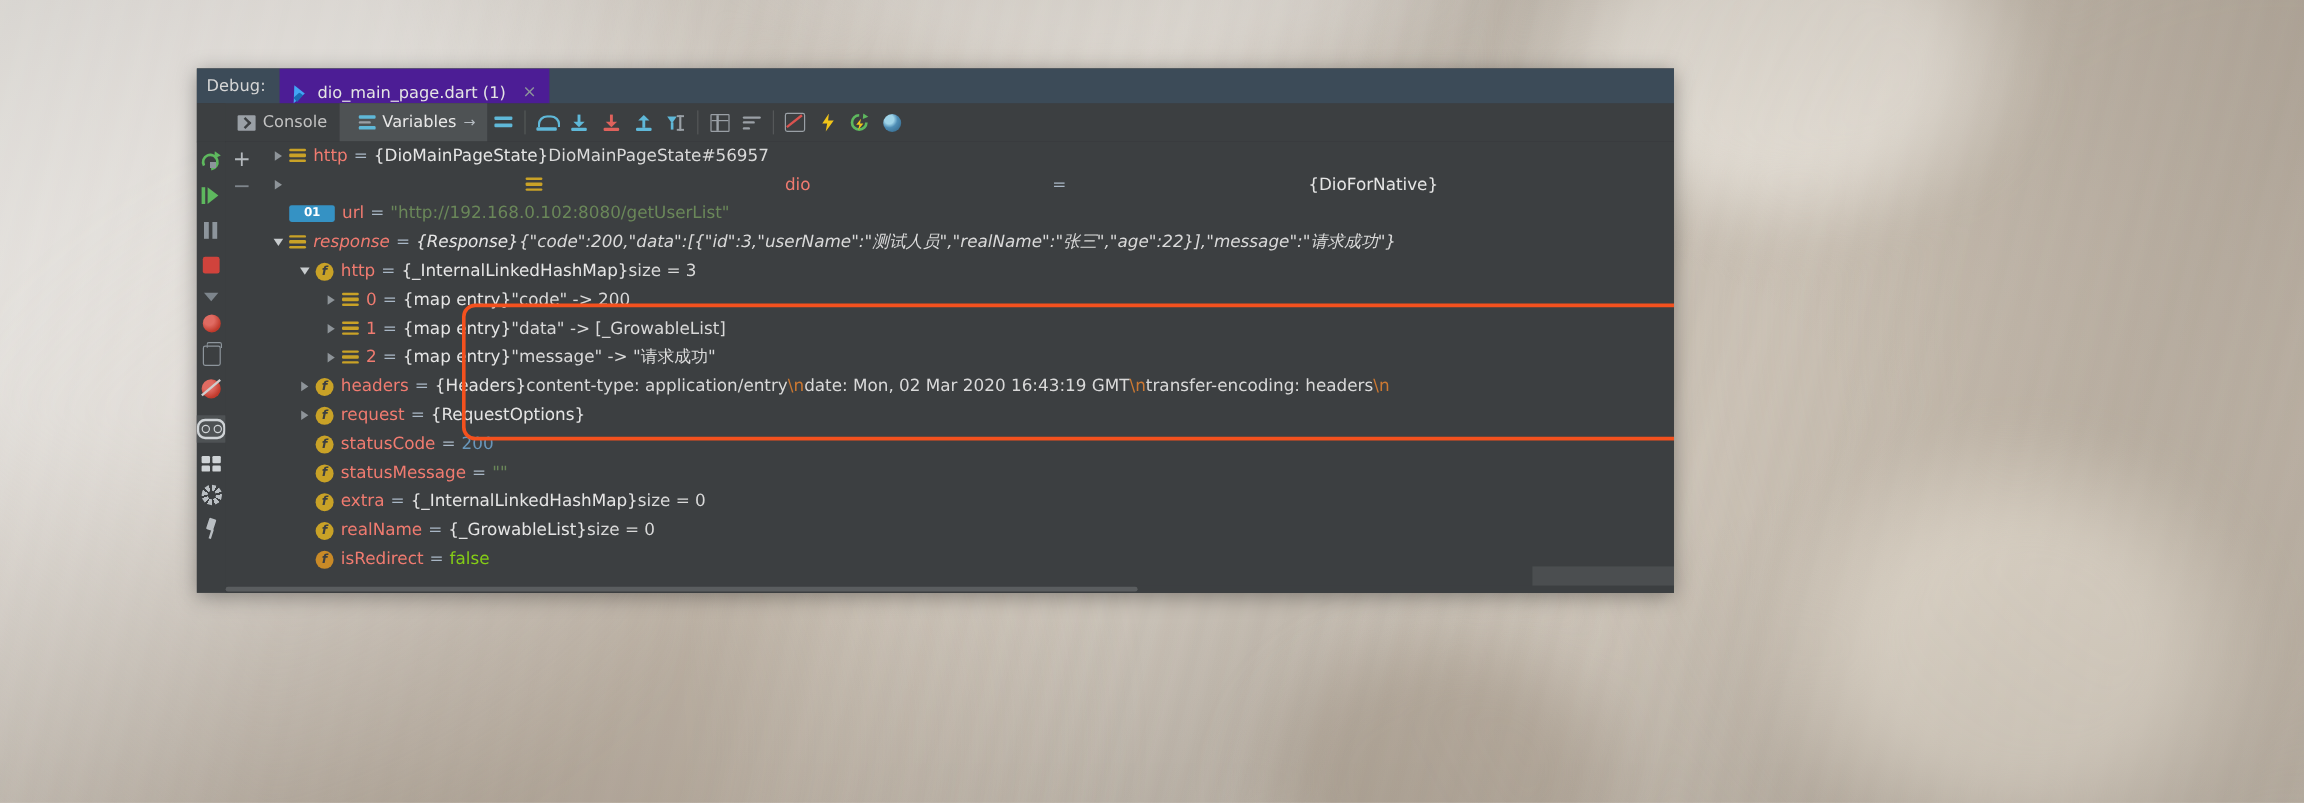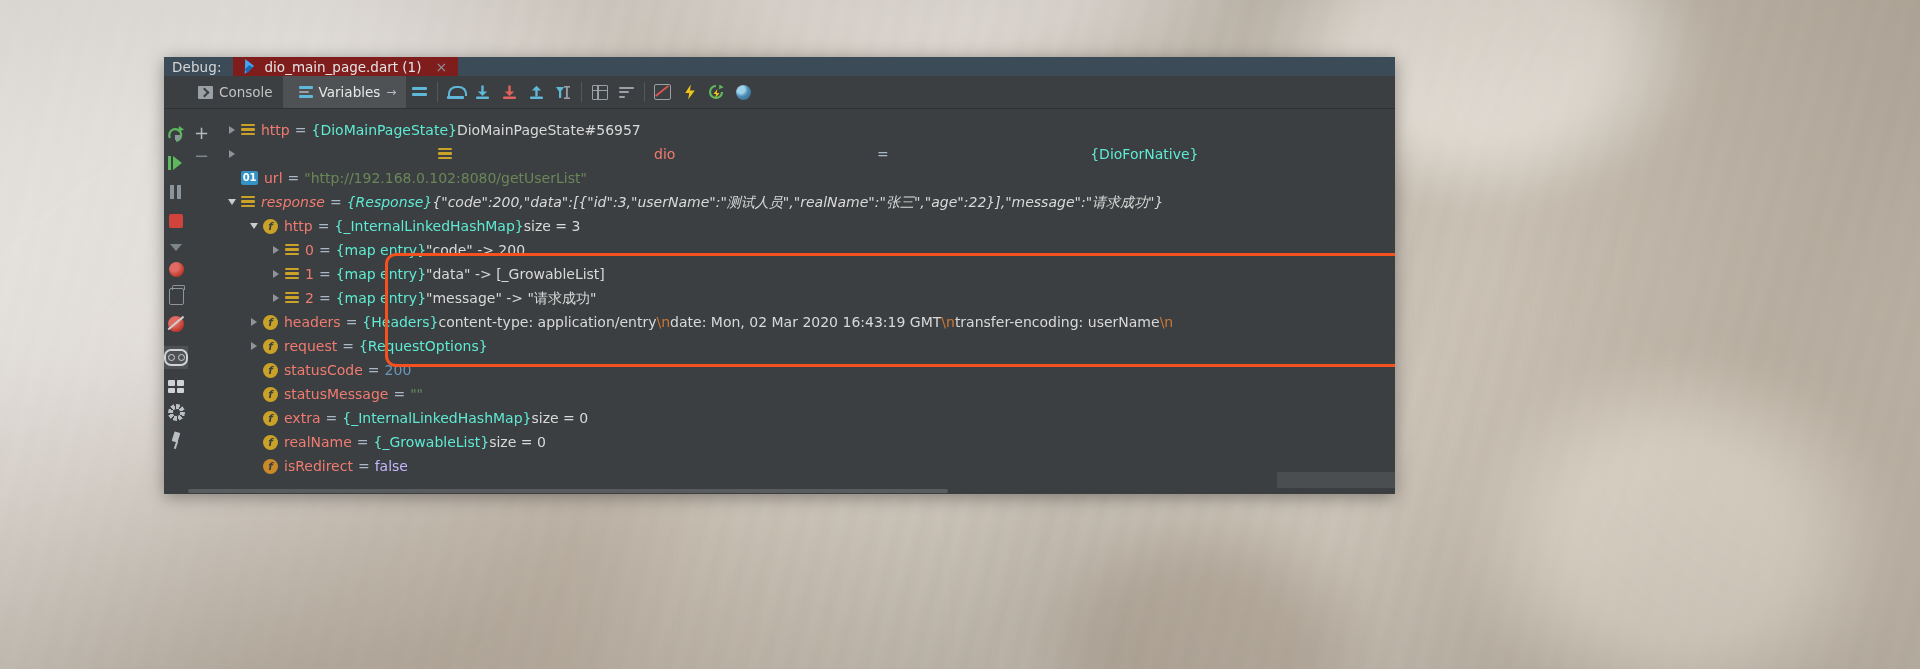--- a/index.html
+++ b/index.html
@@ -47,29 +47,29 @@
   #ide{
     position:absolute;left:164px;top:57px;width:1231px;height:437px;
     background:#3c3f41;
     box-shadow:0 3px 16px rgba(0,0,0,.35);
     font-size:13.5px;
     color:#bbbbbb;
     overflow:hidden;
   }
 
   
-  #titlebar{height:19px;background:#3c4b58;display:flex;align-items:stretch;}
+  #titlebar{height:29px;background:#3c4b58;display:flex;align-items:stretch;}
   .dbg-label{
     display:flex;align-items:center;padding:0 11px 0 8px;
     color:#d6d6d6;font-size:13.5px;letter-spacing:.1px;
     background:#3c4b58;
   }
   .file-tab{
-    display:flex;align-items:center;gap:7px;padding:0 9px 0 11px;
-    background:#7f1d1d;color:#e4e4e4;font-size:13.5px;
+    display:flex;align-items:flex-end;gap:7px;padding:0 9px 0 11px;
+    background:#4c1d95;color:#e4e4e4;font-size:13.5px;
   }
   .flutter-ico{width:14px;height:15px;position:relative;flex:0 0 auto;}
   .flutter-ico i{position:absolute;display:block;}
   .flutter-ico i.a{
     left:1px;top:0;width:0;height:0;border-left:9px solid #42a5f5;
     border-top:7px solid transparent;border-bottom:8px solid transparent;
     transform:skewX(-2deg);
   }
   .flutter-ico i.b{
     left:1px;top:6px;width:8px;height:8px;background:#1a6bb5;
@@ -231,31 +231,31 @@
     flex:0 0 auto;font-style:italic;
   }
   .ic-obj{
     width:14px;height:14px;flex:0 0 auto;position:relative;
   }
   .ic-obj i{position:absolute;left:0;width:14px;height:2.6px;background:#c9a227;border-radius:1px;}
   .ic-obj i:nth-child(1){top:0.5px;}
   .ic-obj i:nth-child(2){top:5.2px;}
   .ic-obj i:nth-child(3){top:9.9px;}
   .ic-var{
-    width:17px;height:14px;border-radius:2px;background:#3592c4;color:#fff;
+    width:38px;height:14px;border-radius:2px;background:#3592c4;color:#fff;
     font-size:10px;font-weight:bold;display:flex;align-items:center;justify-content:center;
     flex:0 0 auto;letter-spacing:-.3px;
   }
   .nm{color:#f07b70;margin:0 0 0 6px;}
   .eq{color:#a9b7c6;margin:0 5px;}
-  .ty{color:#5eead4;}
+  .ty{color:#e5e5e5;}
   .vs{color:#6a8759;}  
   .vn{color:#6897bb;}  
   .vw{color:#d9d9d9;}  
-  .vk{color:#c4b5fd;}  
+  .vk{color:#84cc16;}  
   .esc{color:#cc7832;}
 
   
   #annot{
     position:absolute;pointer-events:none;
     left:221px;top:196px;width:1033px;height:108px;
     border:3.5px solid #f4511e;border-radius:11px;
   }
 
   
@@ -531,21 +531,21 @@
         </div>
         <div class="row" style="padding-left: 30px;">
           <span class="tw">
             <i class="tri-r"></i>
           </span>
           <span class="ic-field">f</span>
           <span class="nm">headers</span>
           <span class="eq">=</span>
           <span class="ty">{Headers}</span>
           <span> </span>
-          <span><span class="vw">content-type: application/entry</span><span class="esc">\n</span><span class="vw">date: Mon, 02 Mar 2020 16:43:19 GMT</span><span class="esc">\n</span><span class="vw">transfer-encoding: userName</span><span class="esc">\n</span><span class="vw"></span></span>
+          <span><span class="vw">content-type: application/entry</span><span class="esc">\n</span><span class="vw">date: Mon, 02 Mar 2020 16:43:19 GMT</span><span class="esc">\n</span><span class="vw">transfer-encoding: headers</span><span class="esc">\n</span><span class="vw"></span></span>
         </div>
         <div class="row" style="padding-left: 30px;">
           <span class="tw">
             <i class="tri-r"></i>
           </span>
           <span class="ic-field">f</span>
           <span class="nm">request</span>
           <span class="eq">=</span>
           <span class="ty">{RequestOptions}</span>
           <span> </span>

